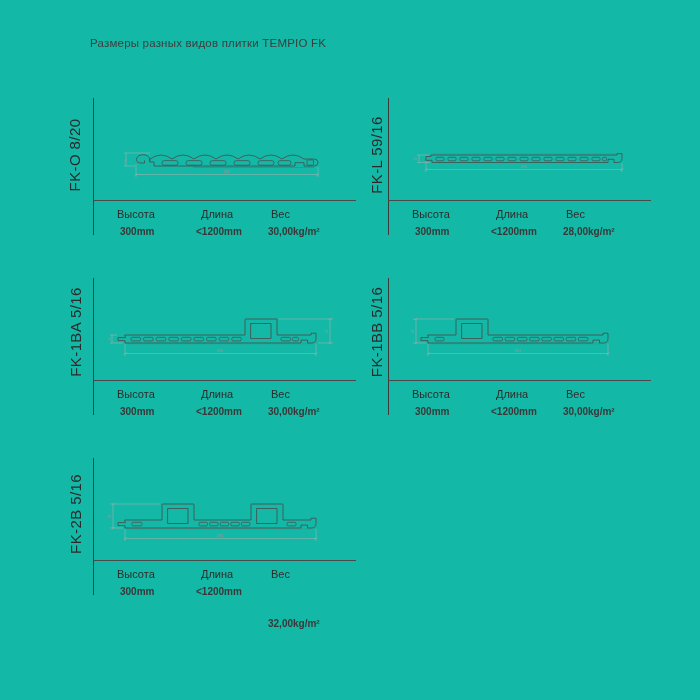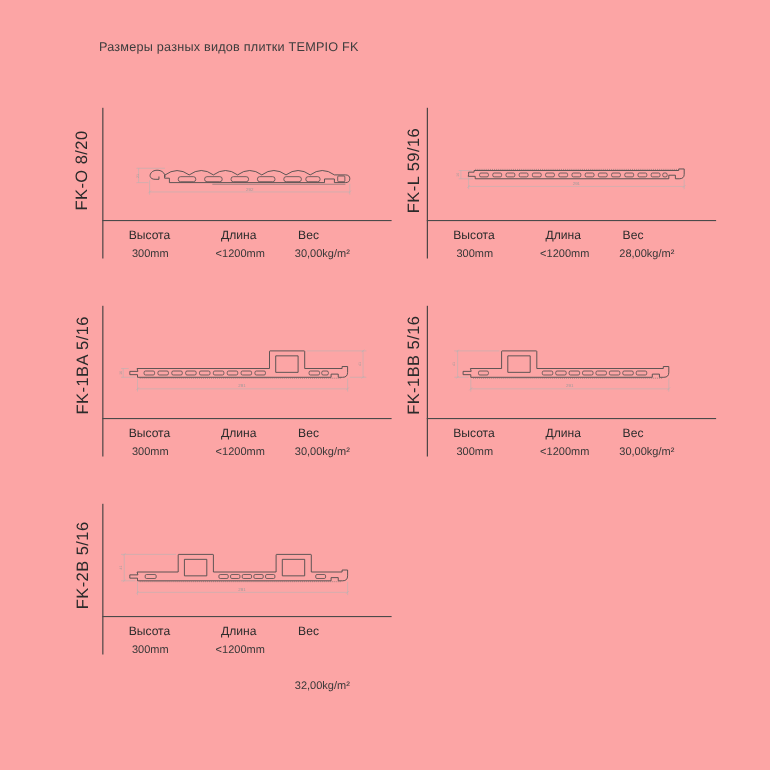--- a/index.html
+++ b/index.html
@@ -1,24 +1,24 @@
 <!DOCTYPE html>
 <html><head>
 <meta charset="utf-8">
 <style>
   html,body{margin:0;padding:0;background:#fff;}
-  .page{position:relative;width:700px;height:700px;background:#fca5a5;overflow:hidden;
+  .page{position:relative;width:700px;height:700px;background:#14b8a6;overflow:hidden;
         font-family:"Liberation Sans",sans-serif;}
   .title{position:absolute;left:90px;top:37px;font-size:11.5px;color:#3d3d3d;letter-spacing:.2px;}
   .vlabel{position:absolute;width:140px;height:20px;line-height:20px;text-align:center;
           transform:rotate(-90deg);font-size:15px;color:#2a2a2a;letter-spacing:.4px;white-space:nowrap;}
   .vline{position:absolute;width:1px;background:#3c3c3c;}
   .hline{position:absolute;height:1px;background:#4a4a4a;}
   .th{position:absolute;font-size:11px;color:#2c2c2c;font-weight:500;white-space:nowrap;}
-  .td{position:absolute;font-size:10px;color:#383838;white-space:nowrap;}
+  .td{position:absolute;font-size:10px;color:#383838;white-space:nowrap;font-weight:bold;}
   .drawing{position:absolute;}
   .prof{fill:none;stroke:#4a4a4a;stroke-width:.8;stroke-linejoin:round;stroke-linecap:round;}
   .slot{fill:none;stroke:#4a4a4a;stroke-width:.7;}
   .tex{stroke:#6a6a6a;stroke-width:.55;fill:none;}
   .dim line,.dim path{stroke:#b3b3b3;stroke-width:.5;fill:none;}
   .dim text{fill:#9a9a9a;font-size:4px;font-family:"Liberation Sans",sans-serif;}
   .dim .tiny{font-size:3.2px;}
 </style>
 </head>
 <body>

